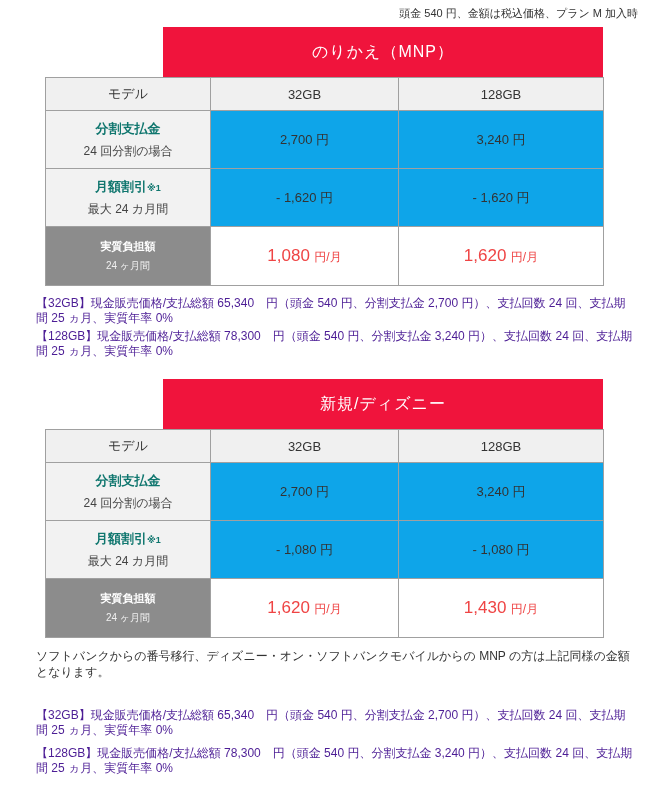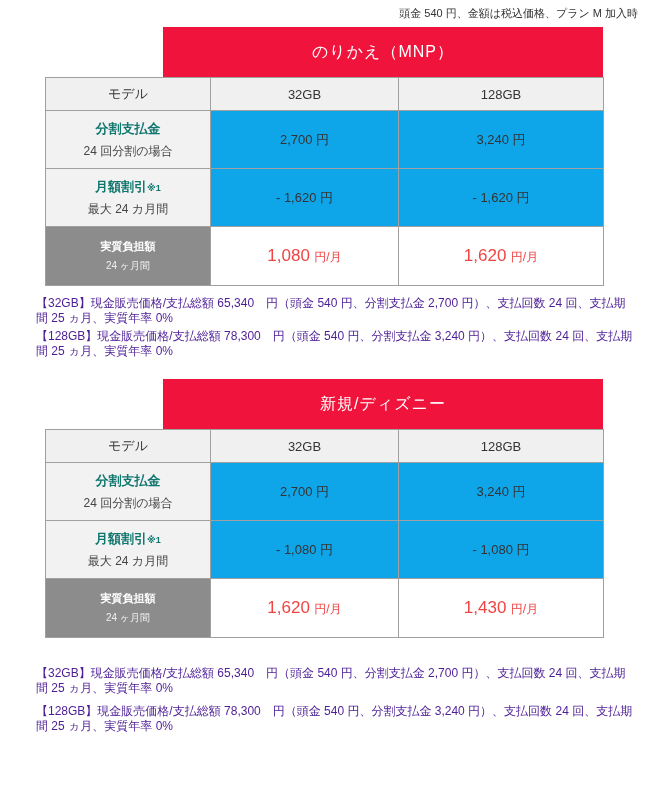--- a/index.html
+++ b/index.html
@@ -148,17 +148,18 @@
       </td>
       <td class="val-red">
         <span class="big">1,620</span> <span class="unit">円/月</span>
       </td>
       <td class="val-red">
         <span class="big">1,430</span> <span class="unit">円/月</span>
       </td>
     </tr>
   </tbody>
     </table>
+  <div class="mnp-note">ソフトバンクからの番号移行、ディズニー・オン・ソフトバンクモバイルからの MNP の方は上記同様の金額となります。</div>
   <div class="notes notes-bottom">
     <p>【32GB】現金販売価格/支払総額 65,340　円（頭金 540 円、分割支払金 2,700 円）、支払回数 24 回、支払期間 25 ヵ月、実質年率 0%</p>
     <p>【128GB】現金販売価格/支払総額 78,300　円（頭金 540 円、分割支払金 3,240 円）、支払回数 24 回、支払期間 25 ヵ月、実質年率 0%</p>
   </div>
 </div>
 
 </body></html>

